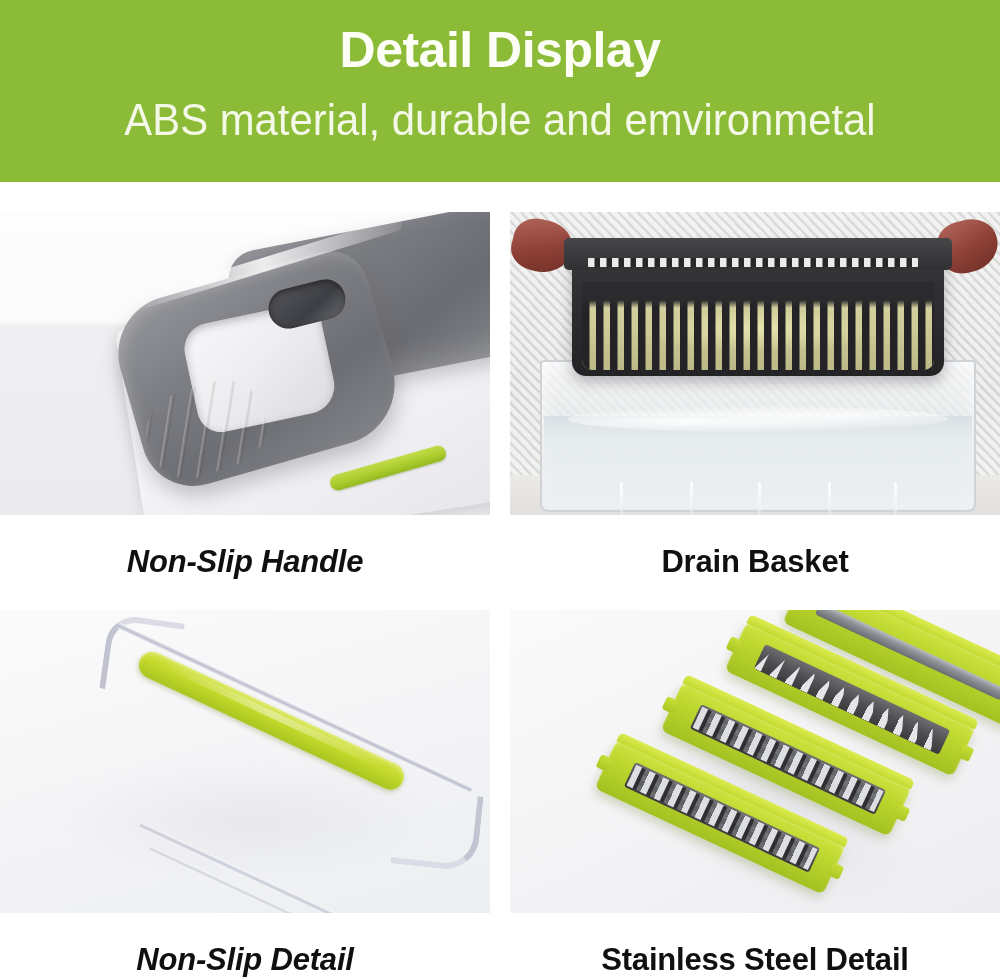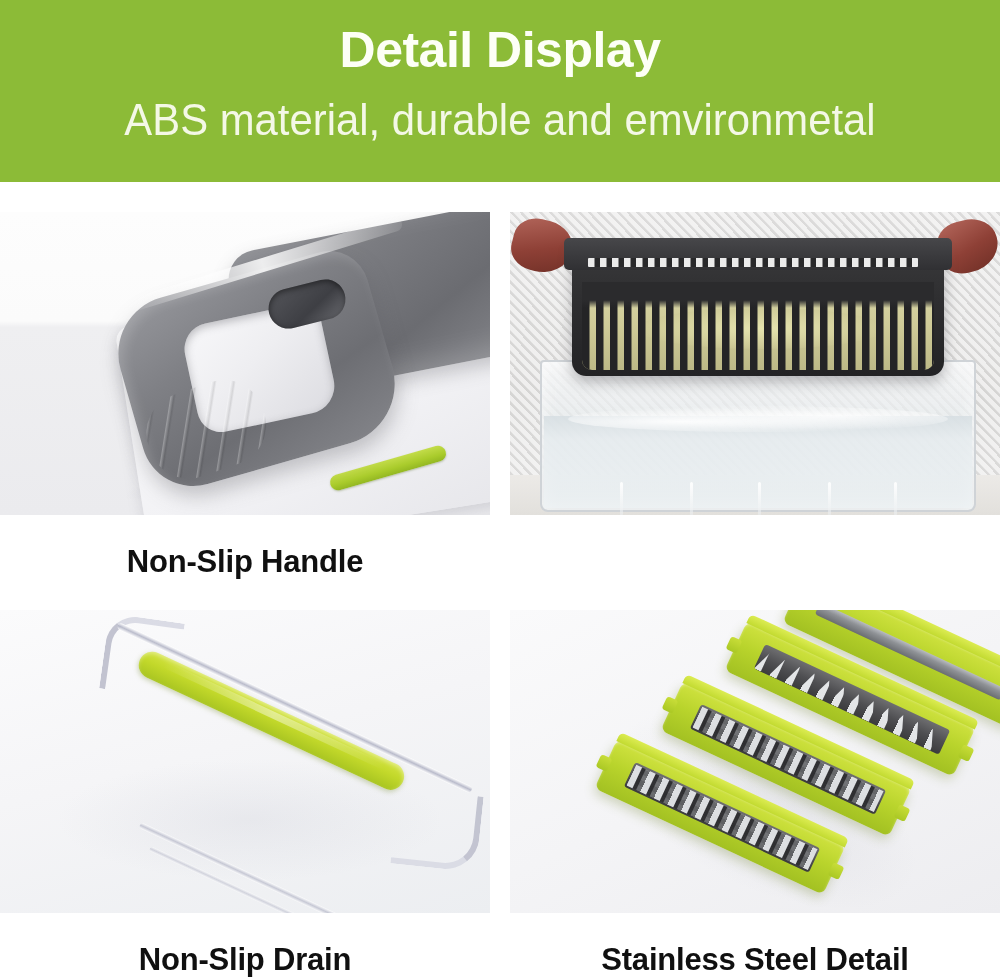--- a/index.html
+++ b/index.html
@@ -59,21 +59,21 @@
   .grid {
     position: absolute;
     left: 0; top: 182px;
     width: 1000px;
     height: 797px;
   }
   .cell {
     position: absolute;
     width: 490px;
   }
-  .cell.col-l { left: 0; }
+  .cell.col-l { left: 0; font-style: italic; }
   .cell.col-r { left: 510px; }
   .cell.row-1 { top: 30px; }
   .cell.row-2 { top: 428px; }
 
   .photo {
     position: relative;
     width: 490px;
     height: 303px;
     overflow: hidden;
     background: #efefef;
@@ -483,35 +483,36 @@
           <div class="basket-rim">
             <div class="rim-slots"></div>
           </div>
           <div class="basket-body">
             <div class="veg"></div>
             <div class="slits"></div>
             <div class="slits-mask"></div>
           </div>
         </div>
       </div>
+      <div class="caption">Drain Basket</div>
     </div>
 
     <div class="cell col-l row-2">
       <div class="photo p3">
         <div class="soft-shadow"></div>
         <div class="corner-curve"></div>
         <div class="corner-curve2"></div>
         <div class="box-edge-a"></div>
         <div class="box-edge-b"></div>
         <div class="box-edge-c"></div>
         <div class="rubber">
           <div class="rubber-gloss"></div>
         </div>
       </div>
-      <div class="caption">Non-Slip Drain</div>
+      <div class="caption">Non-Slip Detail</div>
     </div>
 
     <div class="cell col-r row-2">
       <div class="photo p4">
         <div class="drop-shadow"></div>
 
         <div class="blade b1">
           <div class="lip"></div>
 
           <div class="slot"></div>

